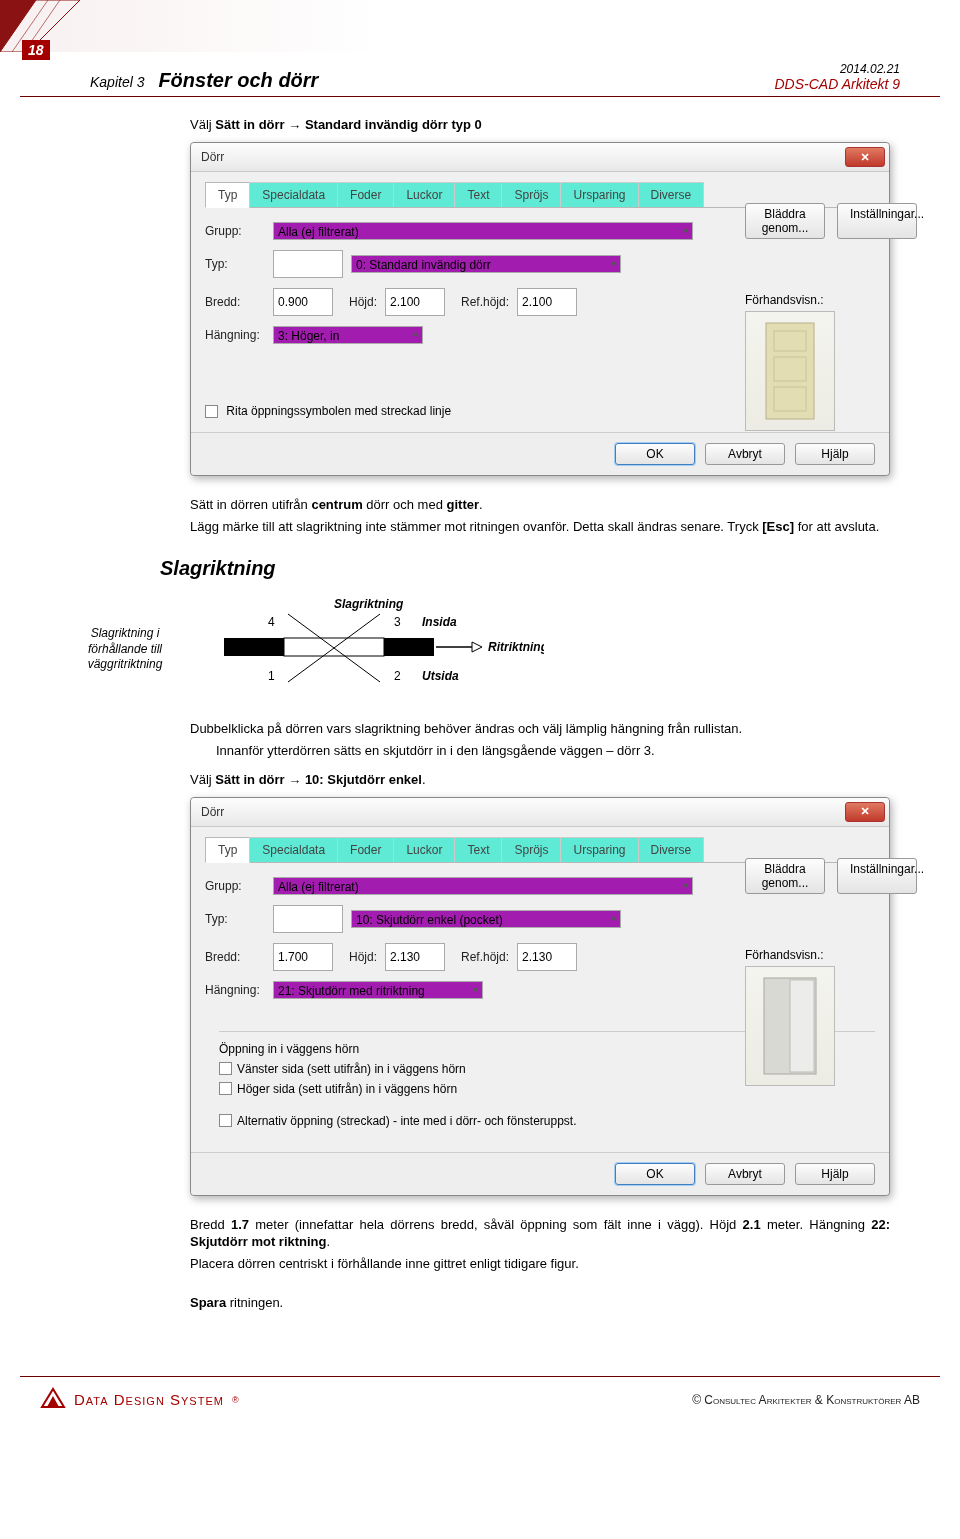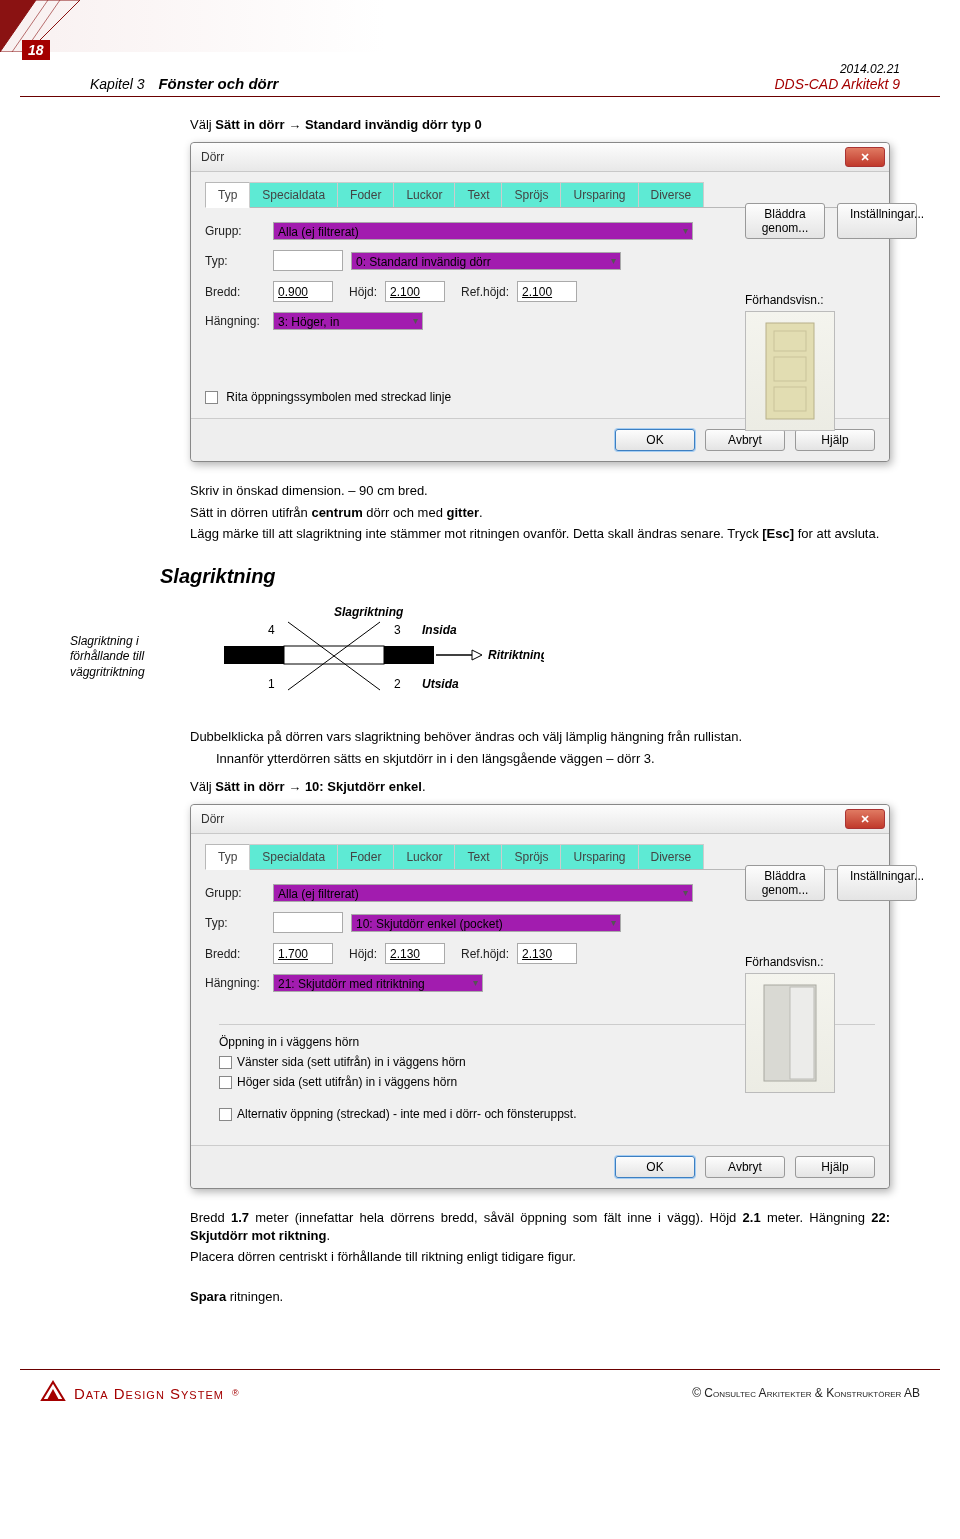--- a/index.html
+++ b/index.html
@@ -37,21 +37,21 @@
   .header-row {
     display: flex;
     justify-content: space-between;
     align-items: flex-end;
     padding: 10px 40px 4px 70px;
     border-bottom: 1px solid #6a0000;
     margin: 0 20px;
   }
   .header-left { font-size: 14px; font-style: italic; }
   .header-left .chapter { font-style: italic; }
-  .header-left .title { font-weight: bold; font-style: italic; margin-left: 10px; font-size: 15px; margin-top: 12px; }
+  .header-left .title { font-weight: bold; font-style: italic; margin-left: 10px; font-size: 20px; margin-top: 12px; }
   .header-right { text-align: right; font-style: italic; }
   .header-right .date { color: #000; font-size: 12px; }
   .header-right .prod { color: #a40000; font-size: 14px; }
 
   .content { padding: 20px 50px 20px 50px; }
   .body-text { margin-left: 140px; margin-right: 20px; font-size: 13px; line-height: 1.35; }
   .body-text p { margin-bottom: 4px; }
   .body-text .indent-para { margin-left: 26px; }
   .choose-line { margin-bottom: 10px; font-size: 13px; margin-left: 140px; }
   .choose-line b { font-weight: bold; }
@@ -115,23 +115,22 @@
     margin-bottom: 10px;
     gap: 8px;
   }
   .form-row label { color: #222; }
   .lbl { width: 60px; }
   .lbl-sm { width: auto; margin-left: 8px; }
   .txt {
     border: 1px solid #aaa;
     background: #fff;
     padding: 2px 4px;
-    height: 21px;
-    font-size: 12px;
-    text-decoration: underline;
+    height: 28px;
+    font-size: 12px;
   }
   .sel {
     border: 1px solid #aaa;
     background: #a21caf;
     padding: 2px 4px;
     height: 18px;
     font-size: 12px;
     position: relative;
   }
   .sel::after {
@@ -202,21 +201,21 @@
   .diagram-row {
     display: flex;
     align-items: center;
     margin-left: 20px;
     gap: 24px;
   }
   .side-note {
     font-style: italic;
     font-size: 12px;
     color: #000;
-    text-align: left;
+    text-align: center;
     width: 110px;
     line-height: 1.3;
   }
   .diagram { position: relative; width: 340px; height: 110px; }
 
   .options-block {
     margin: 10px 0 10px 14px;
     border-top: 1px solid #ccc;
     padding-top: 10px;
   }
@@ -329,21 +328,20 @@
       </div>
     </div>
     <div class="btn-row">
       <div class="btn primary">OK</div>
       <div class="btn">Avbryt</div>
       <div class="btn">Hjälp</div>
     </div>
   </div>
 
   <div class="body-text">
-    <p><span>Skriv in önskad dimension. – 90 cm bred.</span></p>
     <p><span>Sätt in dörren utifrån </span><b>centrum</b><span> dörr och med </span><b>gitter</b><span>.</span></p>
     <p style="text-align:justify"><span>Lägg märke till att slagriktning inte stämmer mot ritningen ovanför. Detta skall ändras senare. Tryck </span><b>[Esc]</b><span> for att avsluta.</span></p>
   </div>
 
   <h2 class="sec">Slagriktning</h2>
 
   <div class="diagram-row">
     <div class="side-note">Slagriktning i förhållande till väggritriktning</div>
     <div class="diagram">
       <svg width="340" height="110" viewBox="0 0 340 110">
@@ -452,21 +450,21 @@
       <div class="btn primary">OK</div>
       <div class="btn">Avbryt</div>
       <div class="btn">Hjälp</div>
     </div>
   </div>
 
   <div class="body-text">
     <p style="text-align:justify">
       <span>Bredd </span><b>1.7</b><span> meter (innefattar hela dörrens bredd, såväl öppning som fält inne i vägg). Höjd </span><b>2.1</b><span> meter. Hängning </span><b>22: Skjutdörr mot riktning</b><span>.</span>
     </p>
-    <p>Placera dörren centriskt i förhållande till riktning enligt tidigare figur.</p>
+    <p>Placera dörren centriskt i förhållande inne gittret enligt tidigare figur.</p>
     <p style="margin-top:22px"><b>Spara</b><span> ritningen.</span></p>
   </div>
 
 </div>
 
 <div class="footer-row">
   <div class="footer-logo">
     <svg width="26" height="26" viewBox="0 0 26 26">
       <polygon points="2,20 13,2 24,20" fill="none" stroke="#a40000" stroke-width="2"></polygon>
       <polygon points="7,20 13,9 19,20" fill="#a40000"></polygon>

